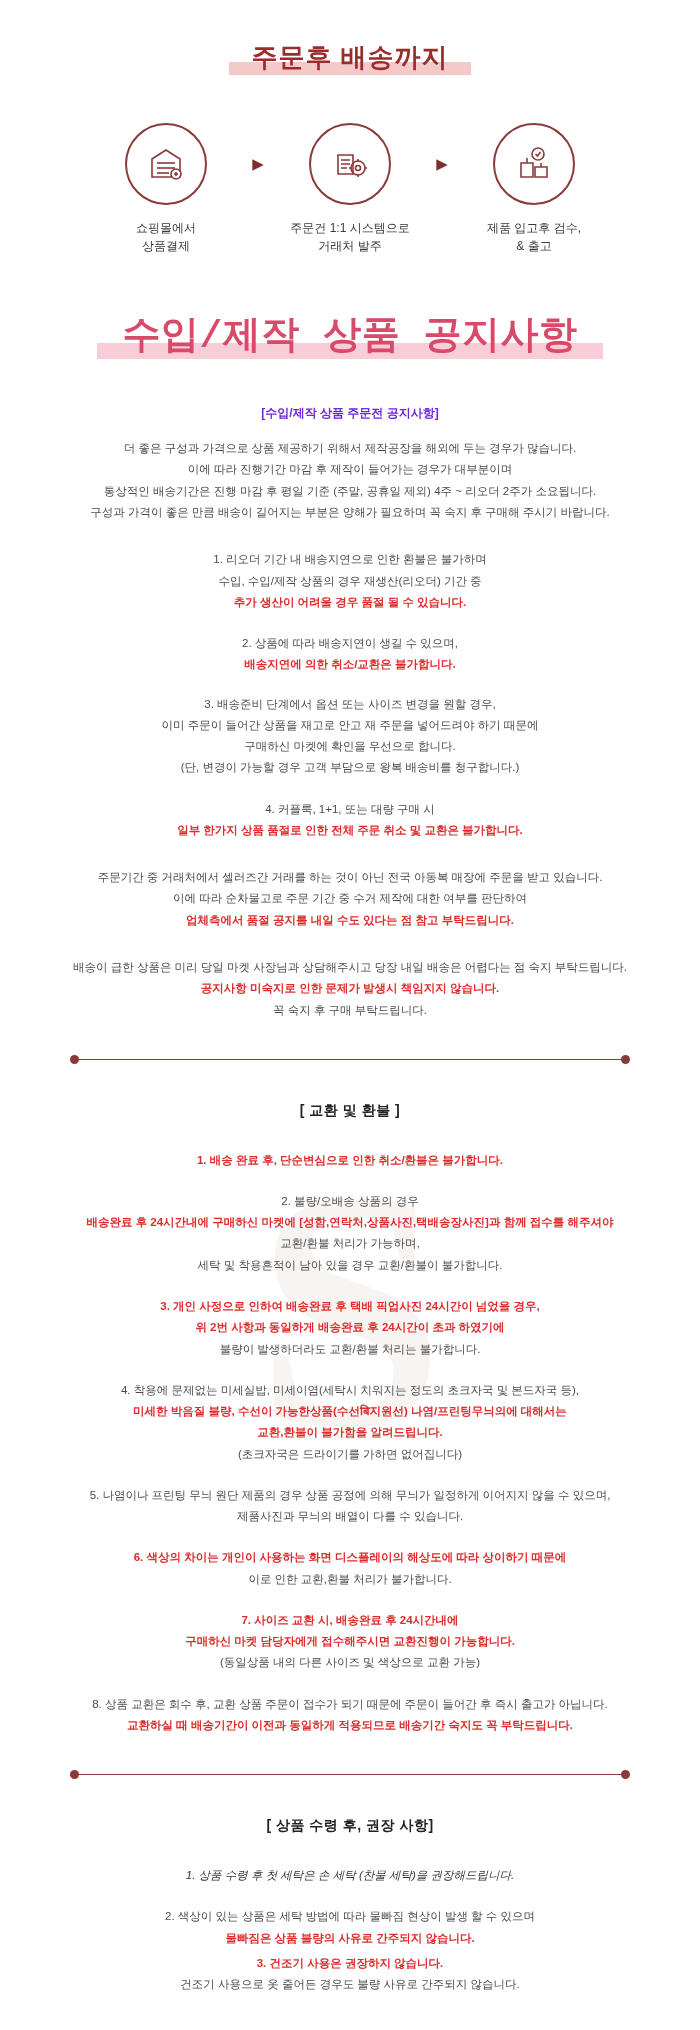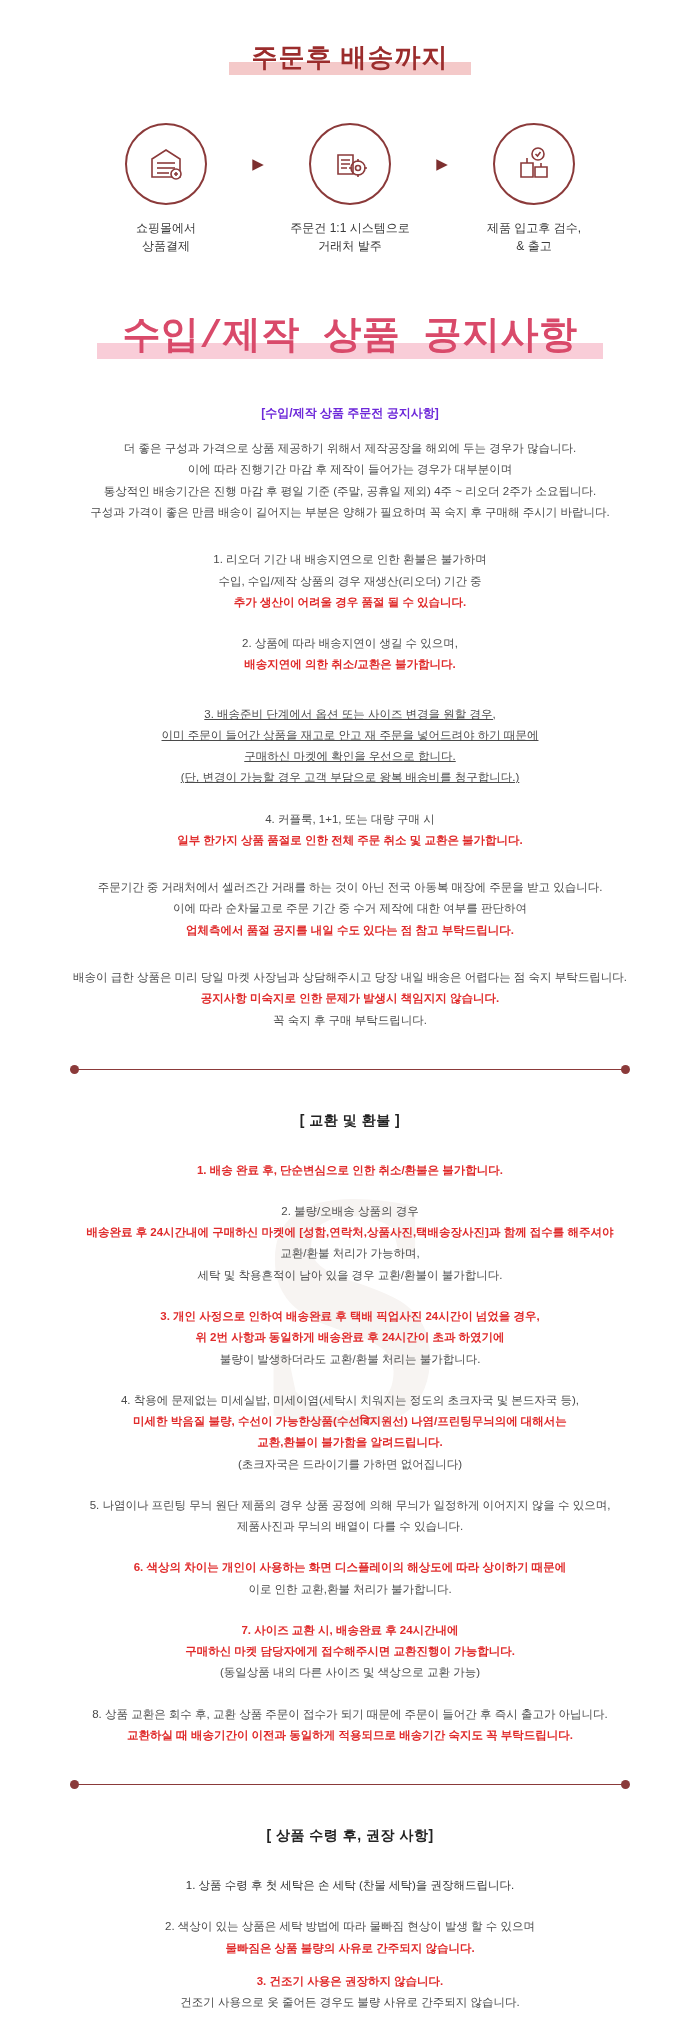--- a/index.html
+++ b/index.html
@@ -138,20 +138,21 @@
     font-weight: bold;
     color: #6d28d9;
     font-size: 12px;
   }
   .block .red {
     color: #e02b2b;
     font-weight: bold;
   }
   .block .dk {
     color: #333333;
+    font-style: italic;
   }
   .gap-s { height: 14px; }
   .gap-m { height: 26px; }
   .gap-l { height: 40px; }
 
   
   .divider {
     margin: 34px auto;
     width: 560px;
     position: relative;
@@ -272,21 +273,21 @@
       <div id="notice-items">
           <div>
             <div>1. 리오더 기간 내 배송지연으로 인한 환불은 불가하며</div>
             <div>수입, 수입/제작 상품의 경우 재생산(리오더) 기간 중</div>
             <div class="red">추가 생산이 어려울 경우 품절 될 수 있습니다.</div>
           </div>
           <div style="margin-top: 20px;">
             <div>2. 상품에 따라 배송지연이 생길 수 있으며,</div>
             <div class="red">배송지연에 의한 취소/교환은 불가합니다.</div>
           </div>
-          <div style="margin-top: 28px; text-decoration: underline;">
+          <div style="margin-top: 18px;">
             <div>3. 배송준비 단계에서 옵션 또는 사이즈 변경을 원할 경우,</div>
             <div>이미 주문이 들어간 상품을 재고로 안고 재 주문을 넣어드려야 하기 때문에</div>
             <div>구매하신 마켓에 확인을 우선으로 합니다.</div>
             <div>(단, 변경이 가능할 경우 고객 부담으로 왕복 배송비를 청구합니다.)</div>
           </div>
           <div style="margin-top: 20px;">
             <div>4. 커플룩, 1+1, 또는 대량 구매 시</div>
             <div class="red">일부 한가지 상품 품절로 인한 전체 주문 취소 및 교환은 불가합니다.</div>
           </div>
         </div>
@@ -364,21 +365,21 @@
       <div class="sec-head">[ 상품 수령 후, 권장 사항]</div>
       <div class="gap-m"></div>
       <div id="care-items">
           <div>
             <div class="dk">1. 상품 수령 후 첫 세탁은 손 세탁 (찬물 세탁)을 권장해드립니다.</div>
           </div>
           <div style="margin-top: 20px;">
             <div>2. 색상이 있는 상품은 세탁 방법에 따라 물빠짐 현상이 발생 할 수 있으며</div>
             <div class="red">물빠짐은 상품 불량의 사유로 간주되지 않습니다.</div>
           </div>
-          <div style="margin-top: 12px;">
+          <div style="margin-top: 4px;">
             <div class="red">3. 건조기 사용은 권장하지 않습니다.</div>
             <div>건조기 사용으로 옷 줄어든 경우도 불량 사유로 간주되지 않습니다.</div>
           </div>
         </div>
 
     </div>
 
   </div>
 </div>
 

